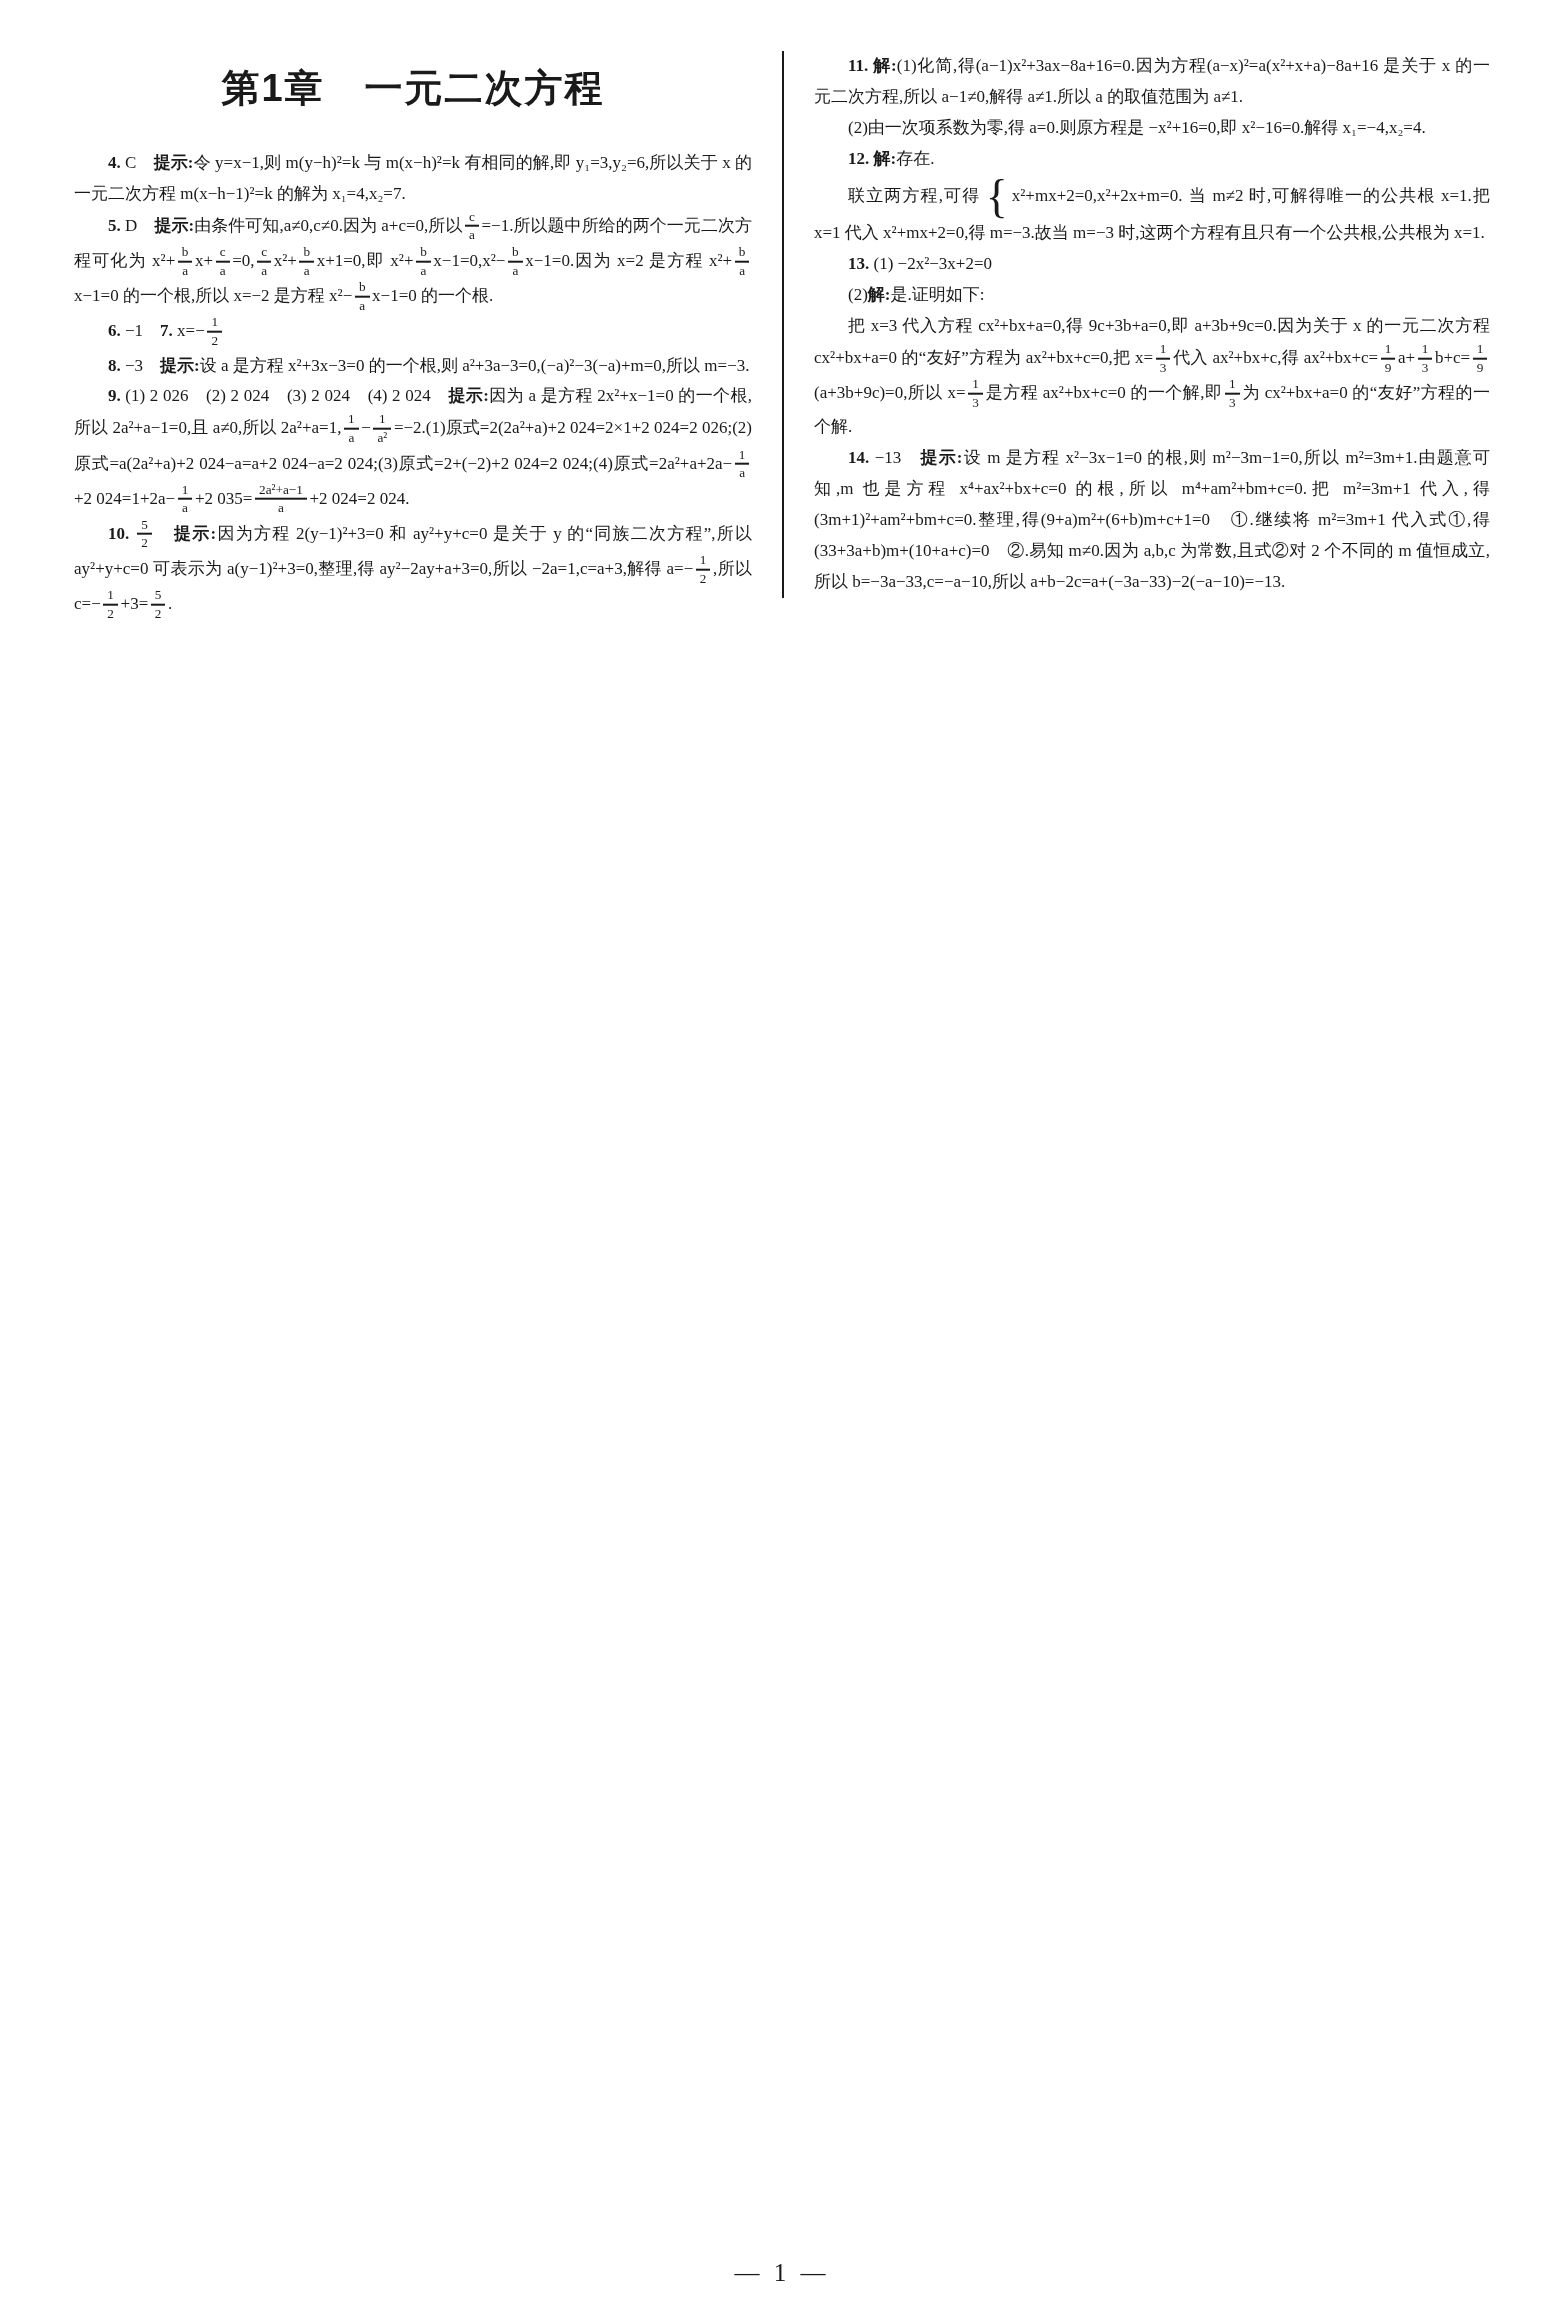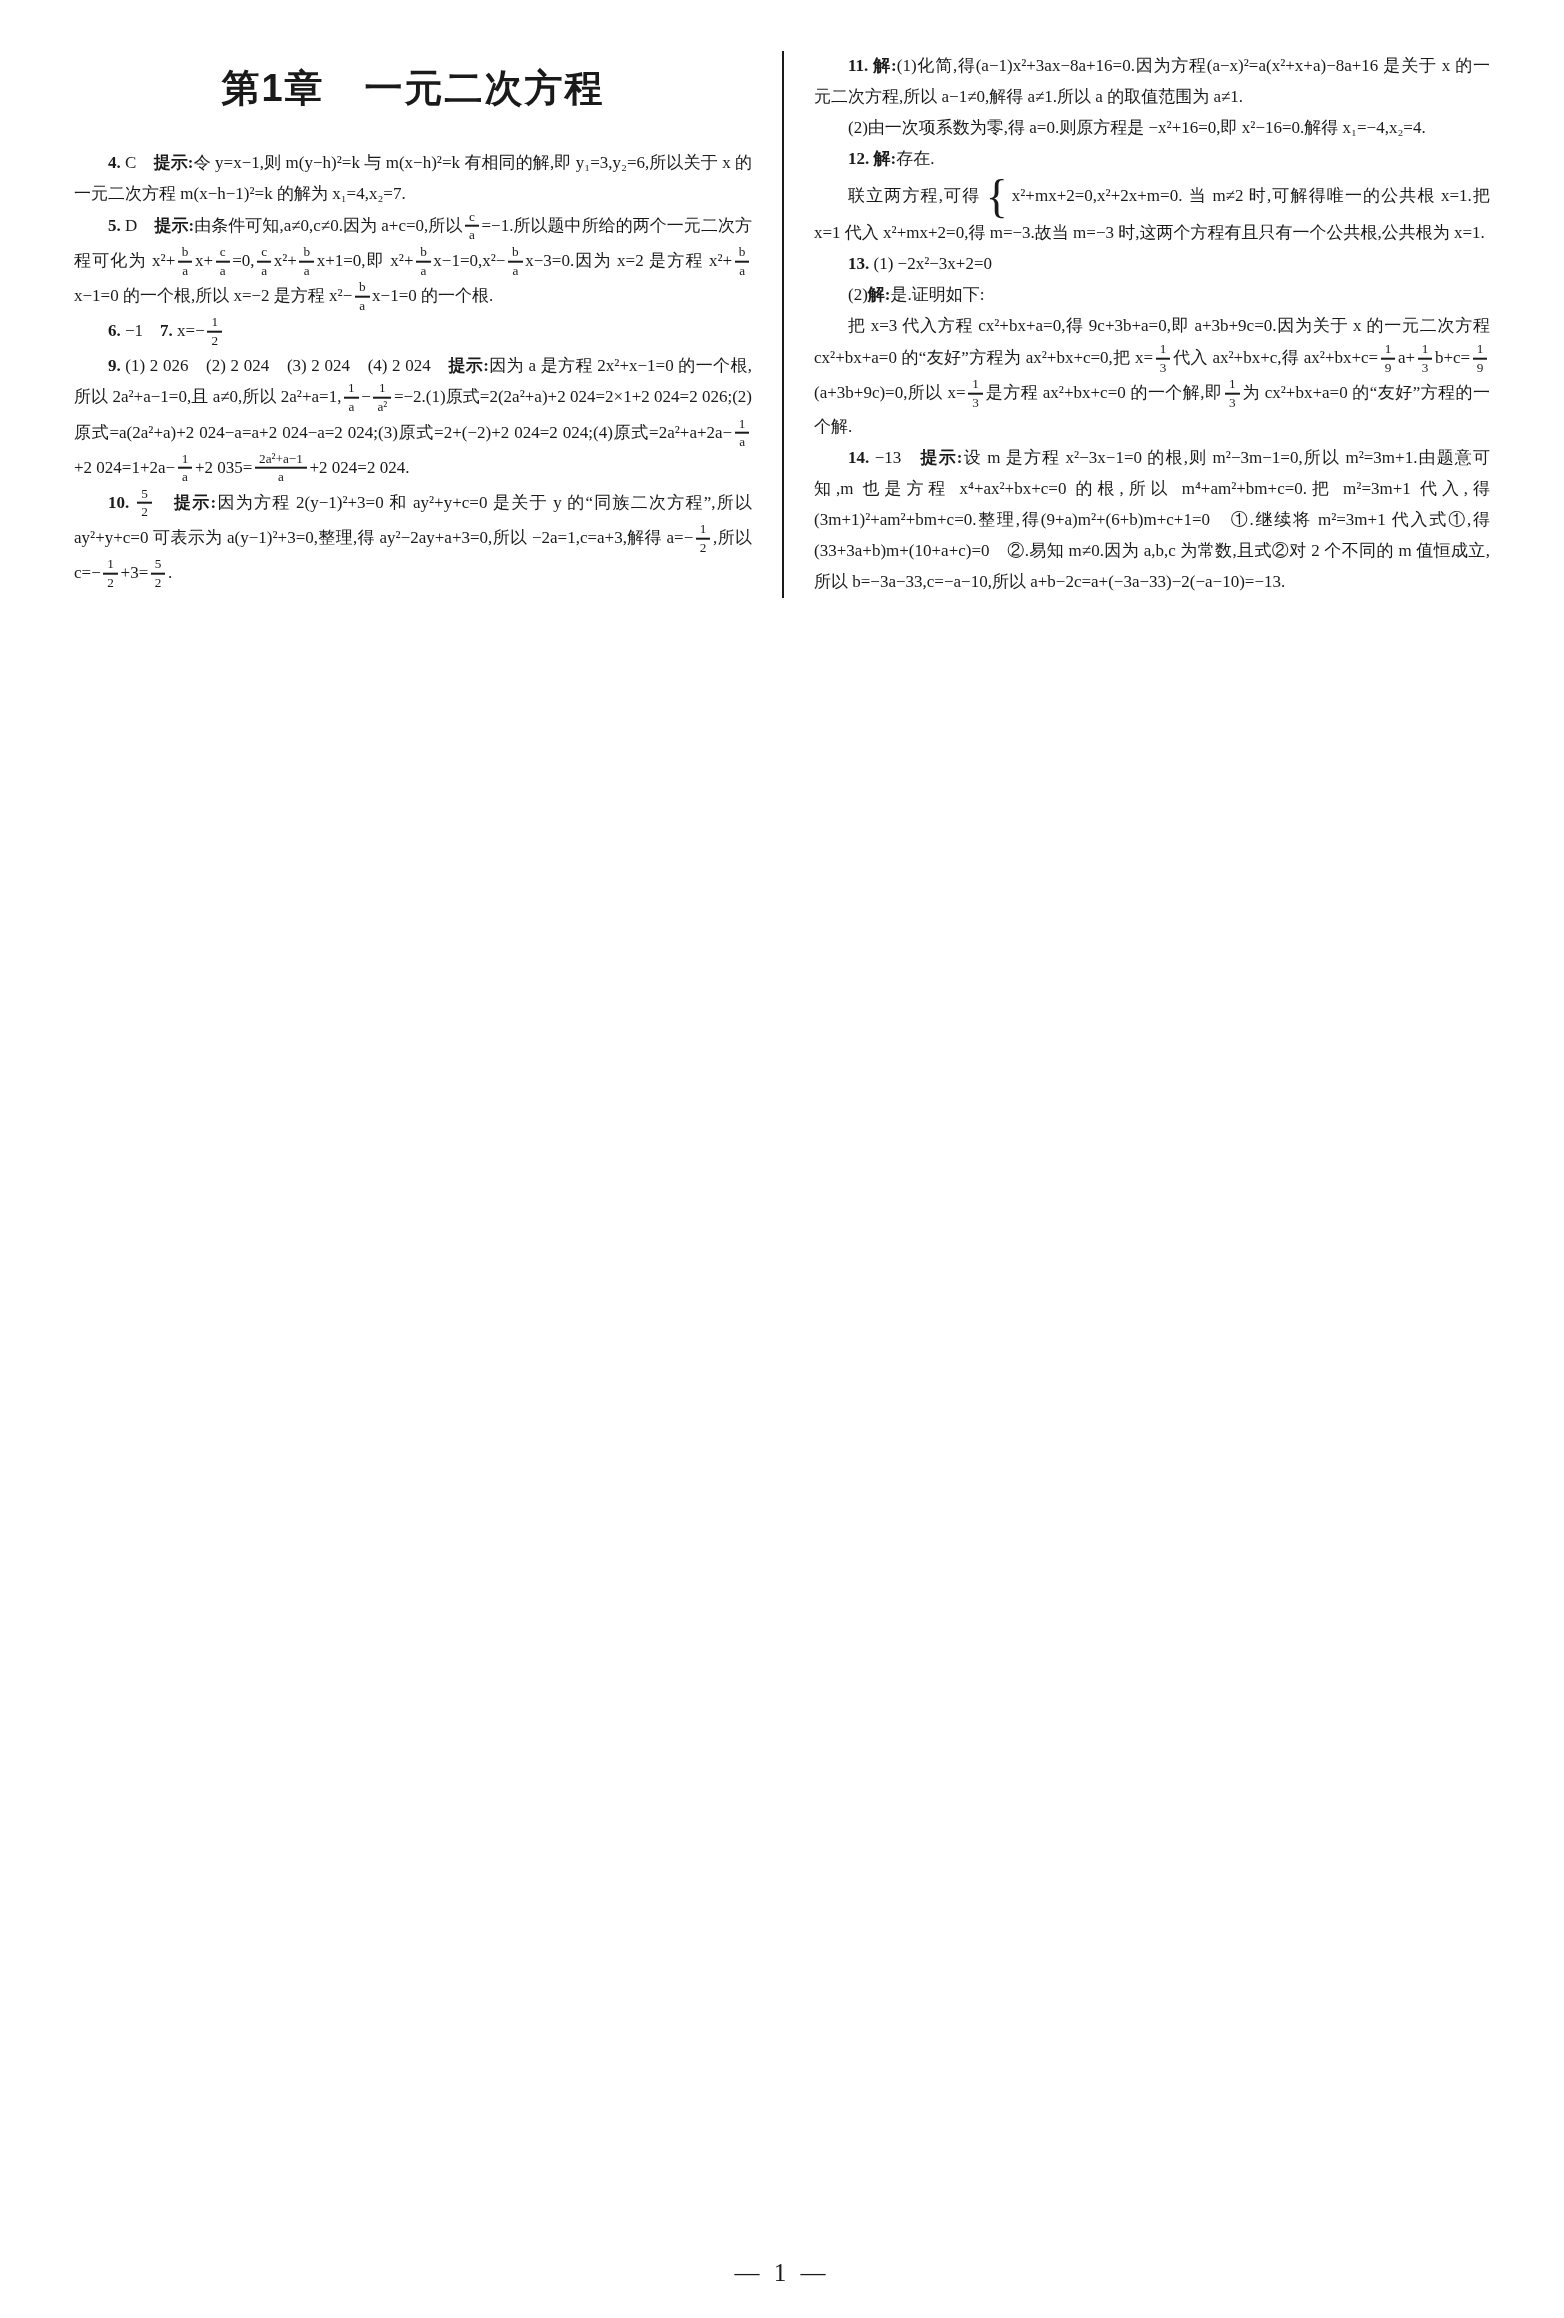--- a/index.html
+++ b/index.html
@@ -116,31 +116,32 @@
               <span class="den">a</span>
             </span><span>x²+</span><span class="frac">
               <span class="num">b</span>
               <span class="den">a</span>
             </span><span>x+1=0,即 x²+</span><span class="frac">
               <span class="num">b</span>
               <span class="den">a</span>
             </span><span>x−1=0,x²−</span><span class="frac">
               <span class="num">b</span>
               <span class="den">a</span>
-            </span><span>x−3=0.因为 x=2 是方程 x²+</span><span class="frac">
+            </span><span>x−1=0.因为 x=2 是方程 x²+</span><span class="frac">
               <span class="num">b</span>
               <span class="den">a</span>
             </span><span>x−1=0 的一个根,所以 x=−2 是方程 x²−</span><span class="frac">
               <span class="num">b</span>
               <span class="den">a</span>
             </span><span>x−1=0 的一个根.</span></p>
           <p class="para"><span class="bold">6.</span><span> −1　</span><span class="bold">7.</span><span> x=−</span><span class="frac">
               <span class="num">1</span>
               <span class="den">2</span>
             </span></p>
+          <p class="para"><span class="bold">8.</span><span> −3　</span><span class="bold">提示:</span><span>设 a 是方程 x²+3x−3=0 的一个根,则 a²+3a−3=0,(−a)²−3(−a)+m=0,所以 m=−3.</span></p>
           <p class="para"><span class="bold">9.</span><span> (1) 2 026　(2) 2 024　(3) 2 024　(4) 2 024　</span><span class="bold">提示:</span><span>因为 a 是方程 2x²+x−1=0 的一个根,所以 2a²+a−1=0,且 a≠0,所以 2a²+a=1,</span><span class="frac">
               <span class="num">1</span>
               <span class="den">a</span>
             </span><span>−</span><span class="frac">
               <span class="num">1</span>
               <span class="den">a²</span>
             </span><span>=−2.(1)原式=2(2a²+a)+2 024=2×1+2 024=2 026;(2)原式=a(2a²+a)+2 024−a=a+2 024−a=2 024;(3)原式=2+(−2)+2 024=2 024;(4)原式=2a²+a+2a−</span><span class="frac">
               <span class="num">1</span>
               <span class="den">a</span>
             </span><span>+2 024=1+2a−</span><span class="frac">

